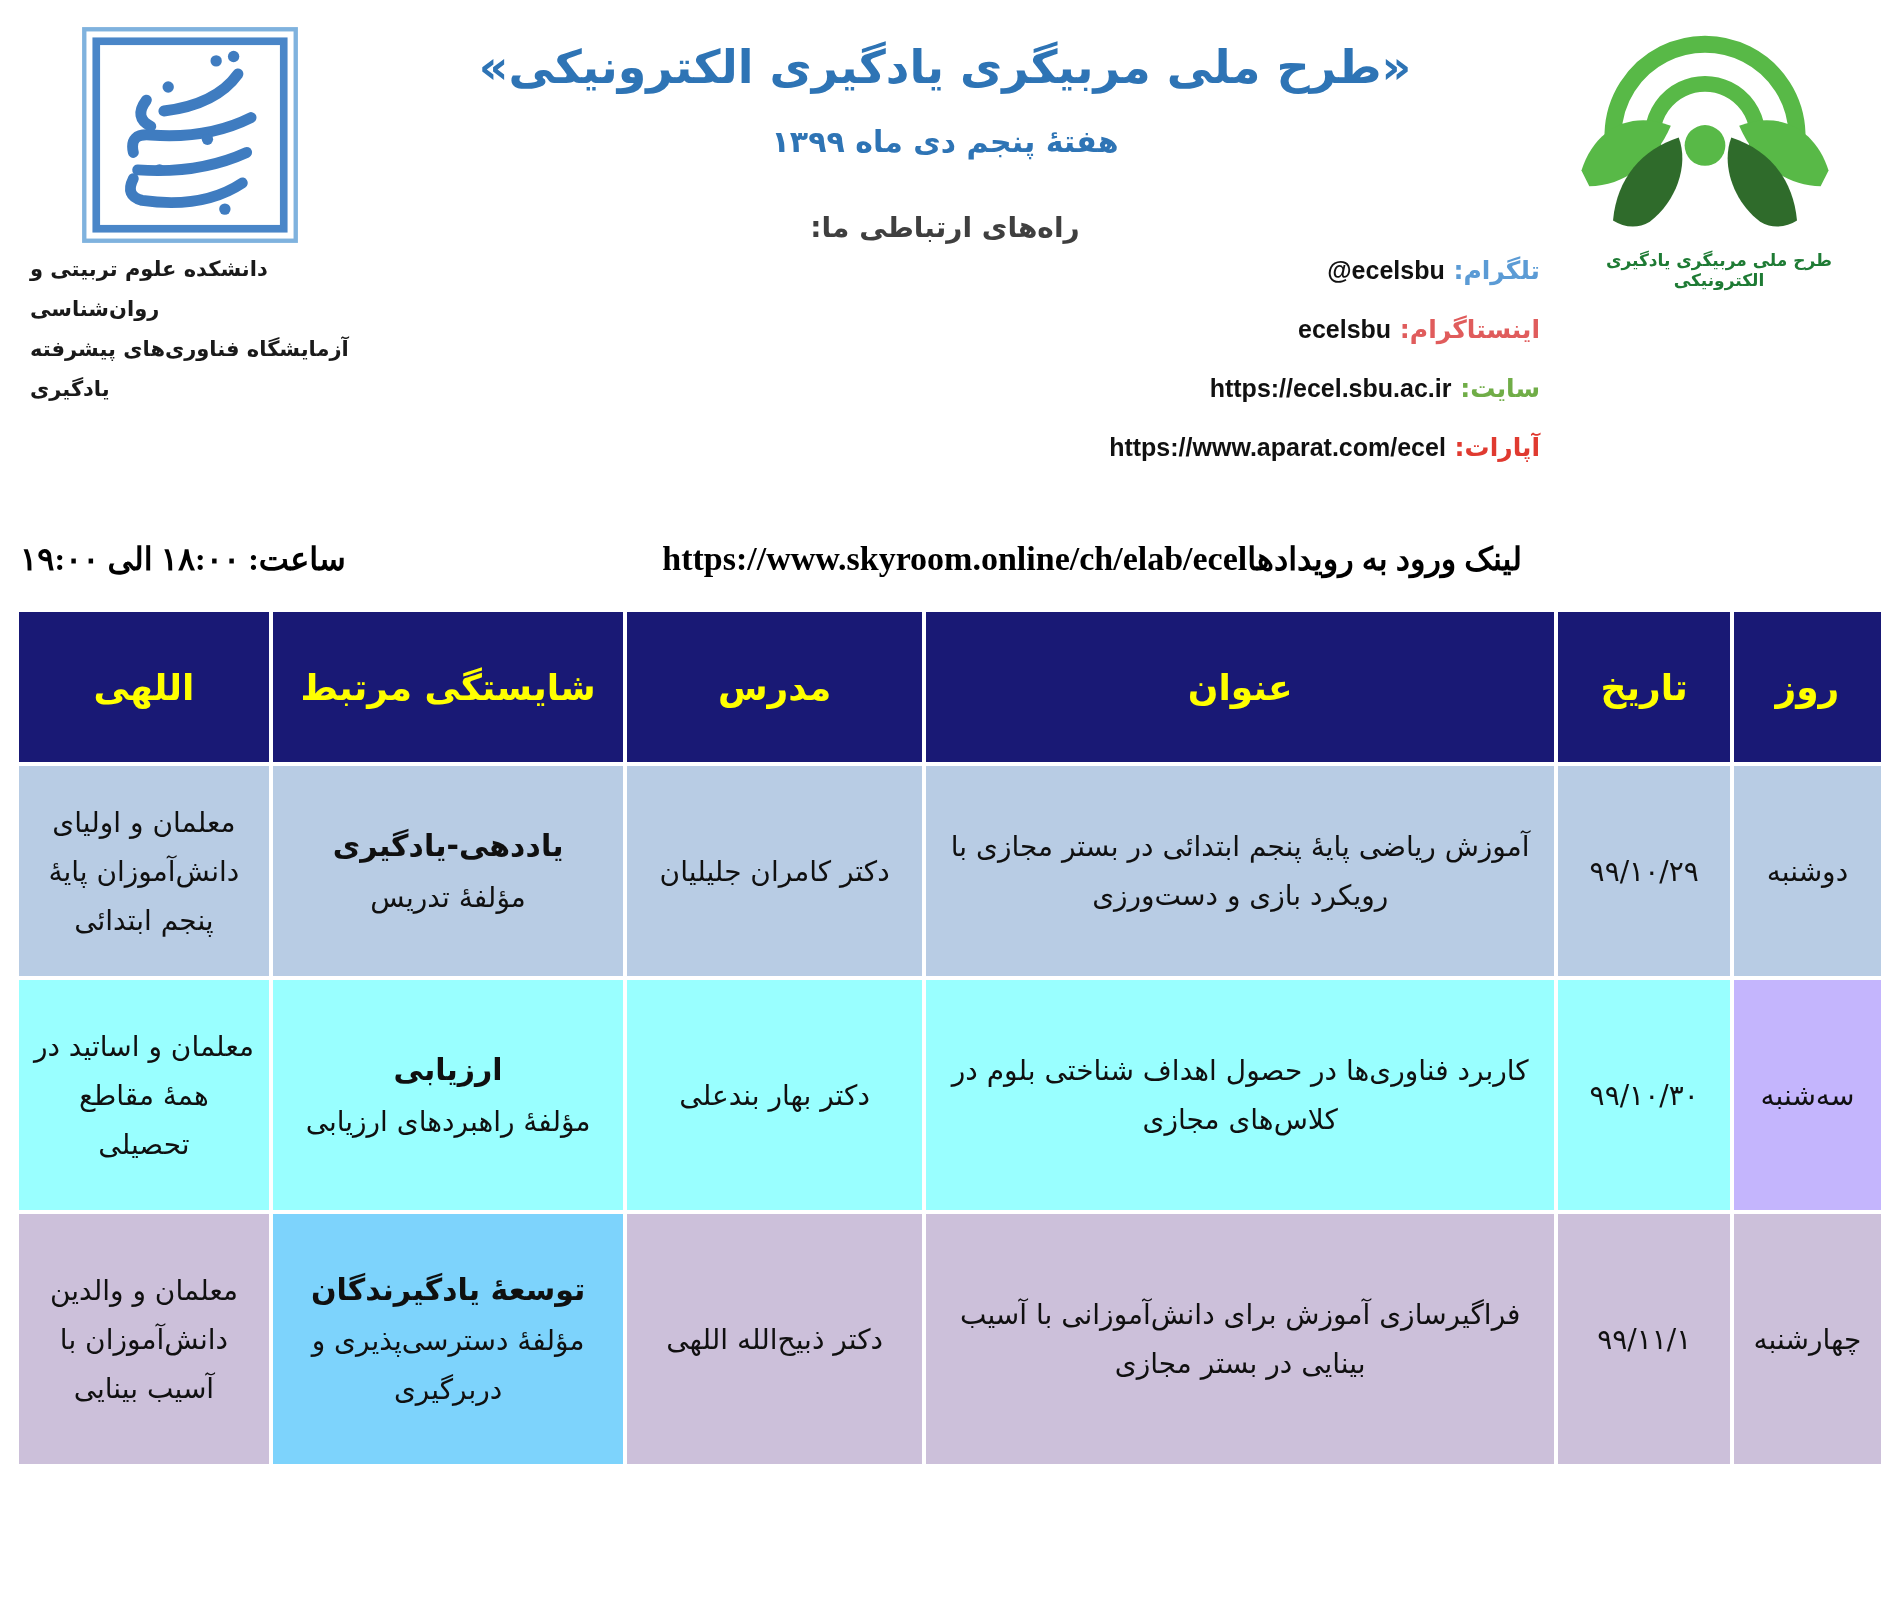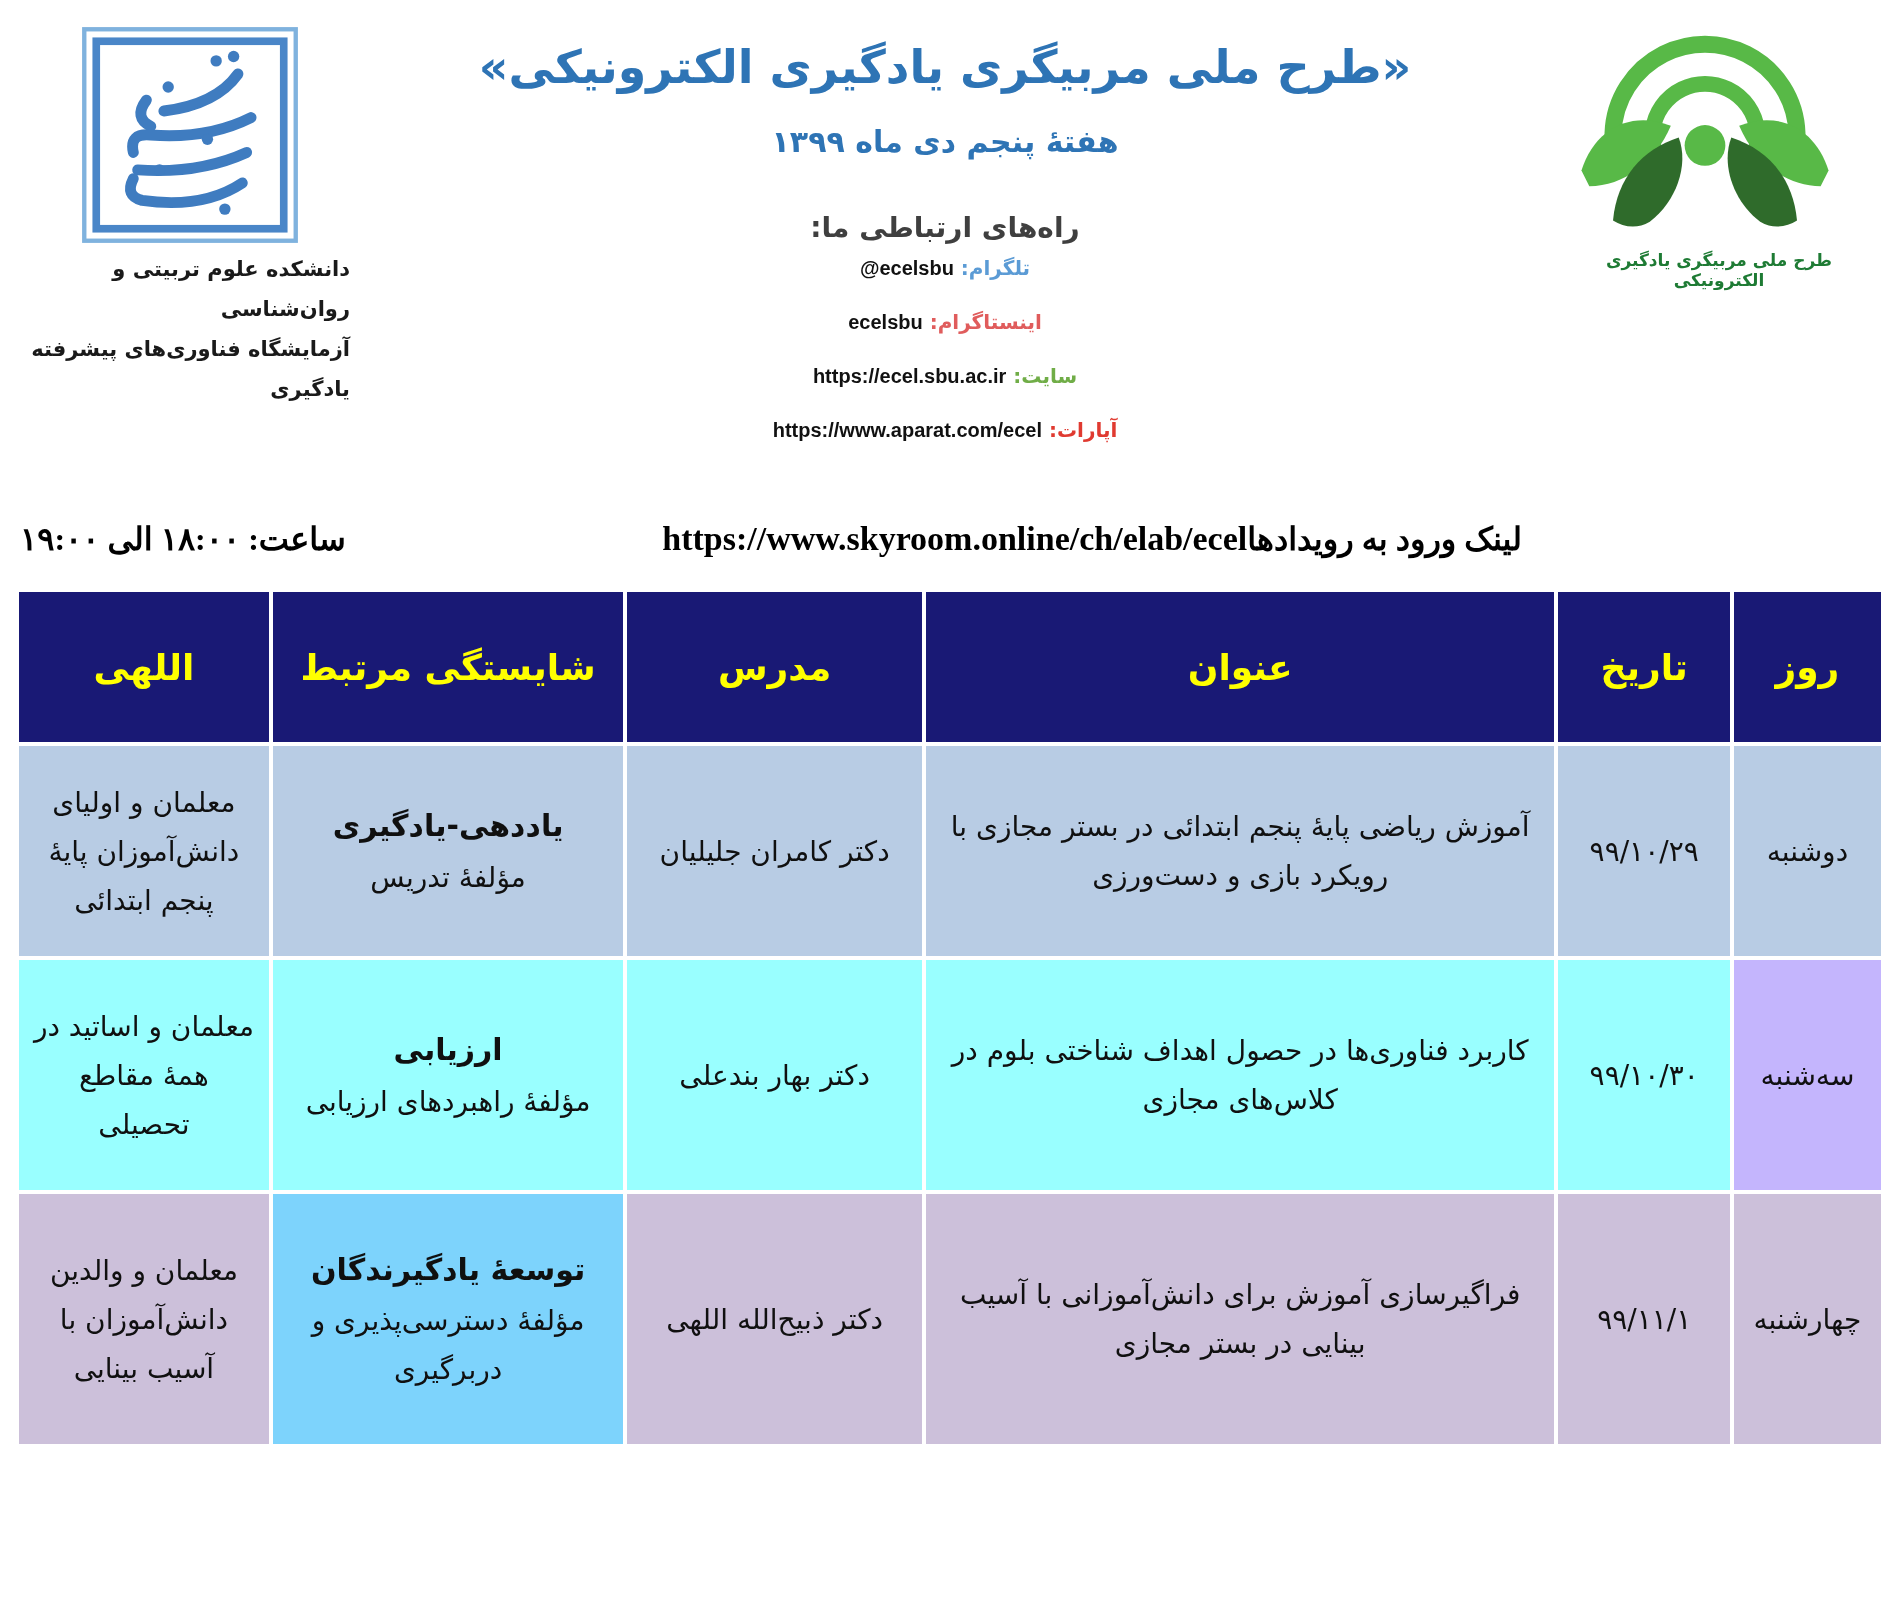--- a/index.html
+++ b/index.html
@@ -3,29 +3,29 @@
 <meta charset="utf-8">
 <style>
   html,body{margin:0;padding:0;}
   body{
     width:1900px;height:1620px;background:#ffffff;
     font-family:"DejaVu Sans", sans-serif;
     overflow:hidden;
   }
   
   .header{display:flex;flex-direction:row;padding:18px 30px 0 30px;}
-  .uni-block{width:320px;text-align:right;flex:0 0 auto;}
+  .uni-block{width:320px;text-align:left;flex:0 0 auto;}
   .uni-logo{width:218px;height:218px;margin:8px auto 6px auto;display:block;}
   .uni-caption{font-size:21px;font-weight:bold;color:#1a1a1a;line-height:1.9;direction:rtl;}
   .center-block{flex:1 1 auto;text-align:center;direction:rtl;}
   .page-title{color:#2e74b5;font-weight:bold;font-size:46px;margin-top:22px;}
   .page-subtitle{color:#2e74b5;font-weight:bold;font-size:30px;margin-top:30px;}
   .contact{margin-top:52px;}
   .contact-heading{color:#3f3f3f;font-weight:bold;font-size:28px;margin-bottom:12px;}
-  .contact-line{font-size:20px;font-weight:bold;margin:0 0 30px 0;direction:rtl;}
+  .contact-line{font-size:25px;font-weight:bold;margin:0 0 30px 0;direction:rtl;text-align:right;}
   .contact-line .c-label{font-weight:bold;}
   .contact-line .c-value{color:#111;font-family:"Liberation Sans", sans-serif;font-weight:bold;}
   .program-block{width:330px;flex:0 0 auto;text-align:center;}
   .program-logo{width:270px;height:230px;display:block;margin:0 auto;}
   .program-caption{color:#1e7b34;font-weight:bold;font-size:17px;direction:rtl;margin-top:2px;margin-left:28px;}
   
   .events-row{
     display:flex;align-items:baseline;margin:48px 20px 0 20px;
     font-family:"Liberation Serif", serif;font-weight:bold;
   }

